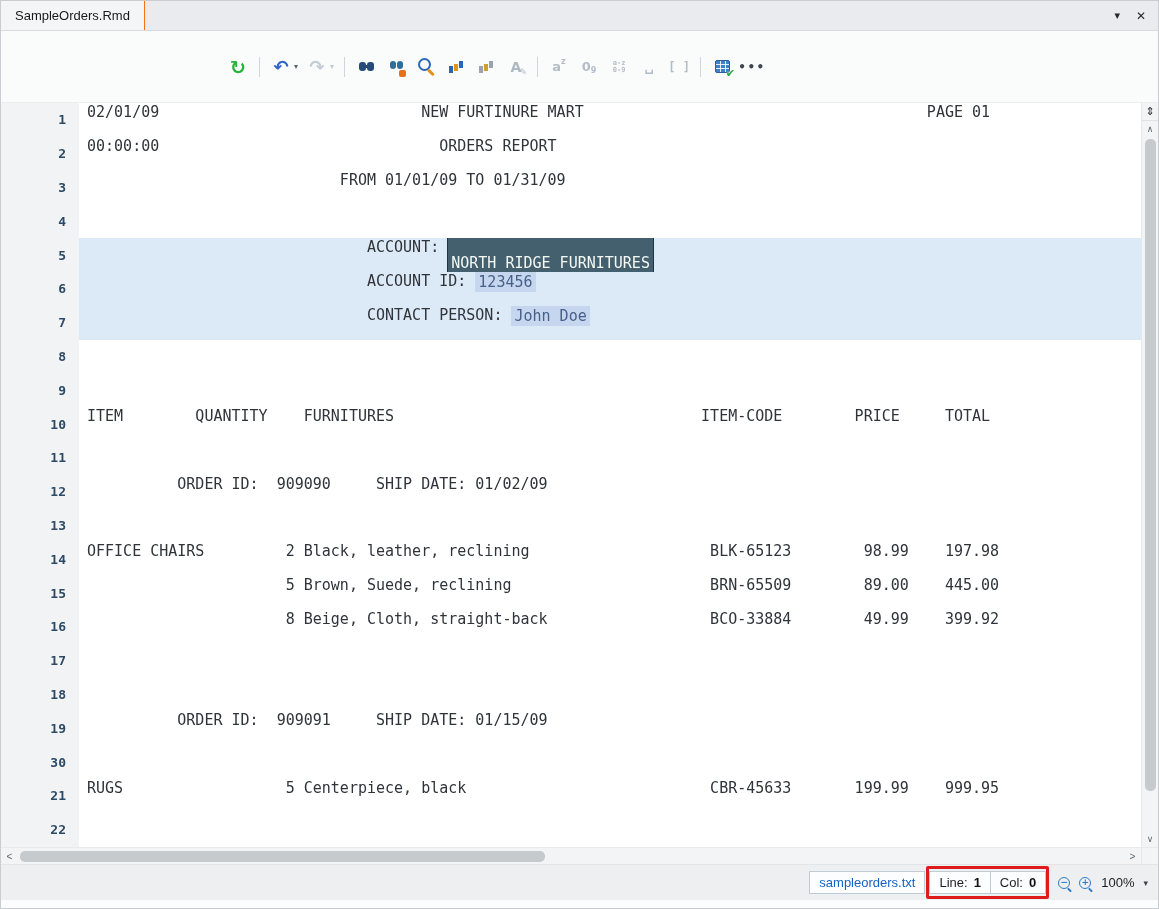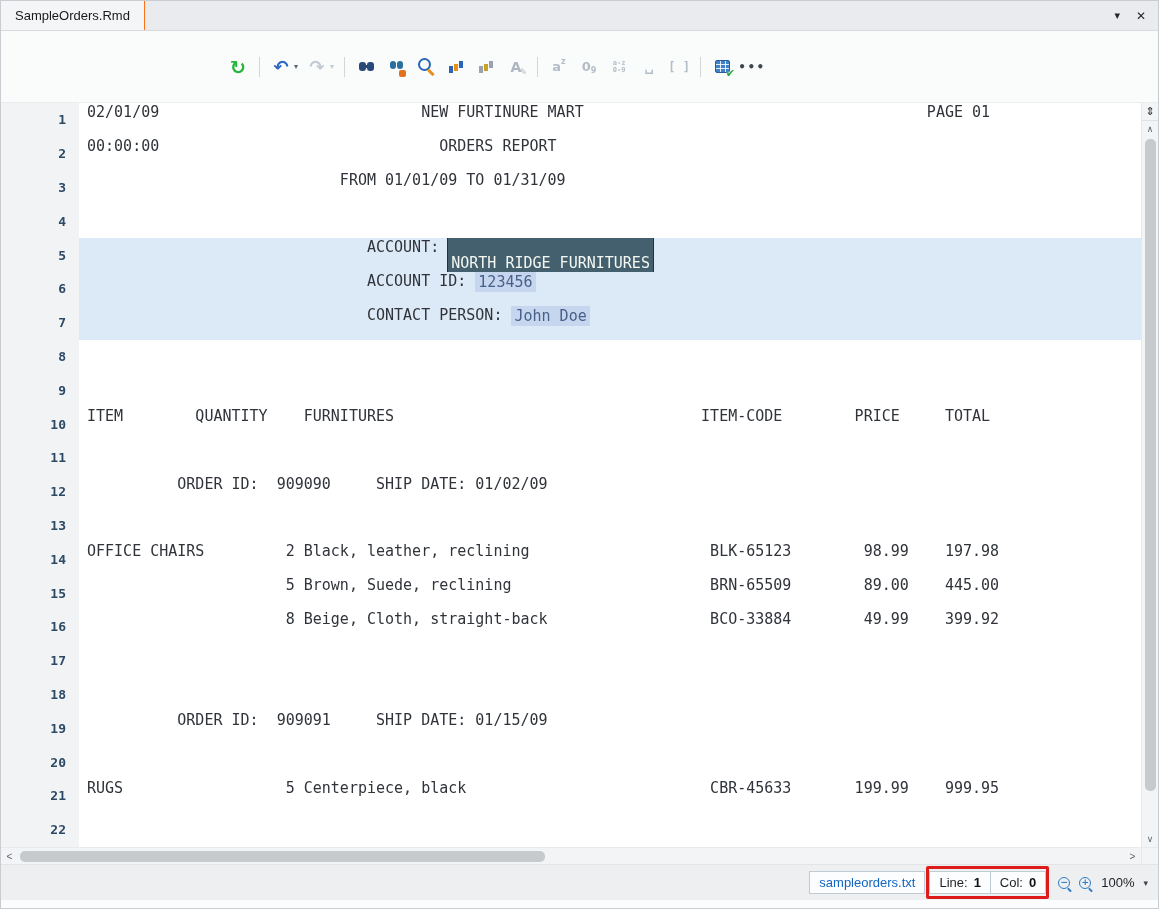--- a/index.html
+++ b/index.html
@@ -237,21 +237,21 @@
         </div>
         <div class="ed-row">
           <div class="gut">18</div>
           <div class="ltx"></div>
         </div>
         <div class="ed-row">
           <div class="gut">19</div>
           <div class="ltx"><span>          ORDER ID:  909091     SHIP DATE: 01/15/09</span></div>
         </div>
         <div class="ed-row">
-          <div class="gut">20</div>
+          <div class="gut">30</div>
           <div class="ltx"></div>
         </div>
         <div class="ed-row">
           <div class="gut">21</div>
           <div class="ltx"><span>RUGS                  5 Centerpiece, black                           CBR-45633       199.99    999.95</span></div>
         </div>
         <div class="ed-row">
           <div class="gut">22</div>
           <div class="ltx"></div>
         </div>

